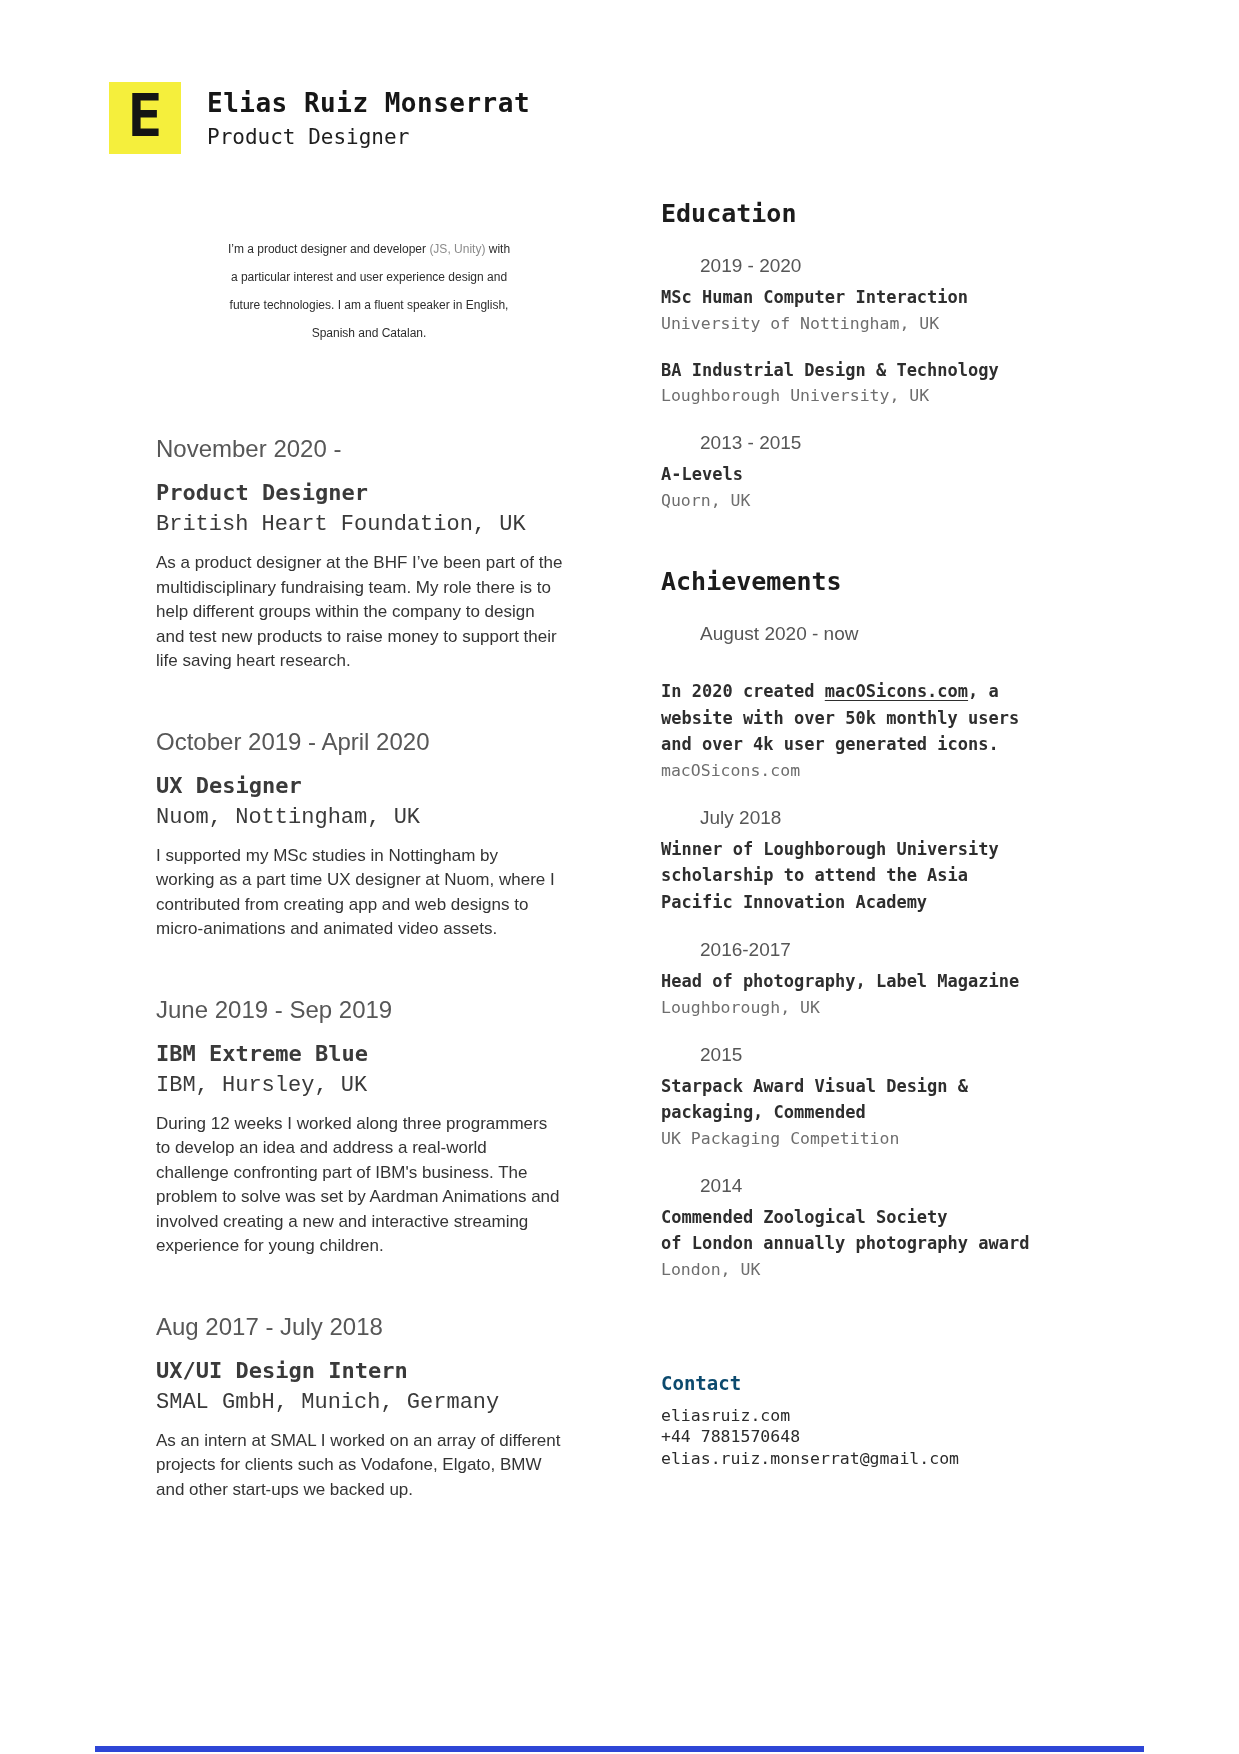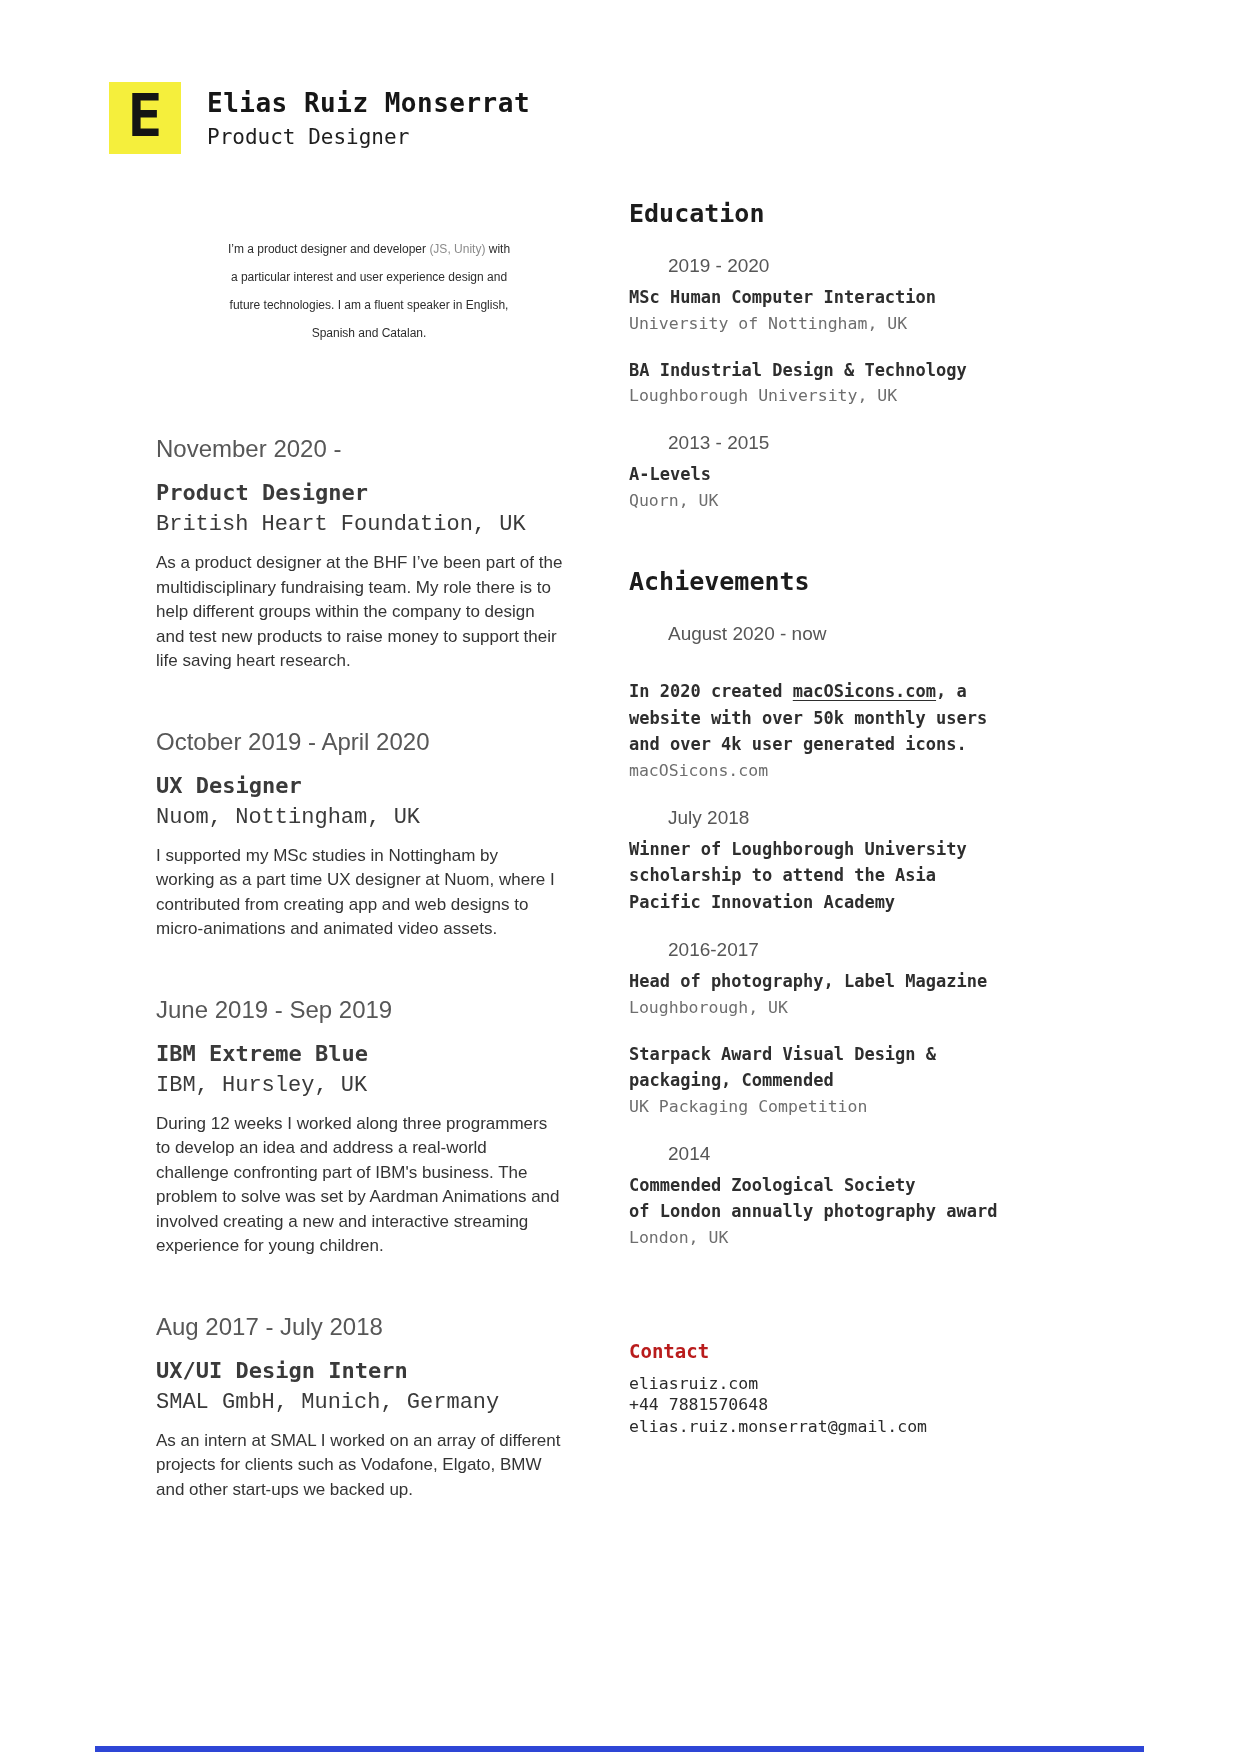--- a/index.html
+++ b/index.html
@@ -48,21 +48,21 @@
   }
   .job-company {
     font-family:Liberation Mono, monospace;
     font-size:22px; line-height:34px; color:#3a3a3a;
   }
   .job-desc {
     margin-top:9px; font-size:17px; line-height:24.5px; color:#343434; white-space:pre-line;
   }
 
   
-  .col-right { position:absolute; left:629px; top:197px; width:520px; }
+  .col-right { position:absolute; left:661px; top:197px; width:520px; }
   .section-heading {
     font-family:"DejaVu Sans Mono", monospace; font-weight:bold;
     font-size:25px; line-height:34px; color:#1c1c1c;
   }
   .section-achievements { margin-top:52px; }
 
   .sub-item { margin-top:21px; }
   .sub-date { font-size:19px; line-height:27px; color:#565656;margin-left:39px; }
   .sub-title {
     font-family:"DejaVu Sans Mono", monospace; font-weight:bold;
@@ -70,21 +70,21 @@
   }
   .sub-loc {
     font-family:"DejaVu Sans Mono", monospace;
     font-size:16.5px; line-height:25px; color:#6e6e6e;
   }
   .ach-link { text-decoration:underline; text-underline-offset:3px; }
 
   .contact { margin-top:88px; }
   .contact-heading {
     font-family:"DejaVu Sans Mono", monospace; font-weight:bold;
-    font-size:19px; line-height:26px; color:#b91c1c;
+    font-size:19px; line-height:26px; color:#0c4a6e;
   }
   .contact-lines { margin-top:9px; }
   .contact-line {
     font-family:"DejaVu Sans Mono", monospace;
     font-size:16.5px; line-height:21.5px; color:#2b2b2b;
   }
 
   .footer-bar {
     position:absolute; left:95px; top:1746px; width:1049px; height:6px;
     background:#2E46D6;
@@ -198,20 +198,21 @@
 Pacific Innovation Academy</div>
     </div>
 
     <div class="sub-item">
       <div class="sub-date">2016-2017</div>
       <div class="sub-title">Head of photography, Label Magazine</div>
       <div class="sub-loc">Loughborough, UK</div>
     </div>
 
     <div class="sub-item">
+      <div class="sub-date">2015</div>
       <div class="sub-title">Starpack Award Visual Design &amp;
 packaging, Commended</div>
       <div class="sub-loc">UK Packaging Competition</div>
     </div>
 
     <div class="sub-item">
       <div class="sub-date">2014</div>
       <div class="sub-title">Commended Zoological Society
 of London annually photography award</div>
       <div class="sub-loc">London, UK</div>

